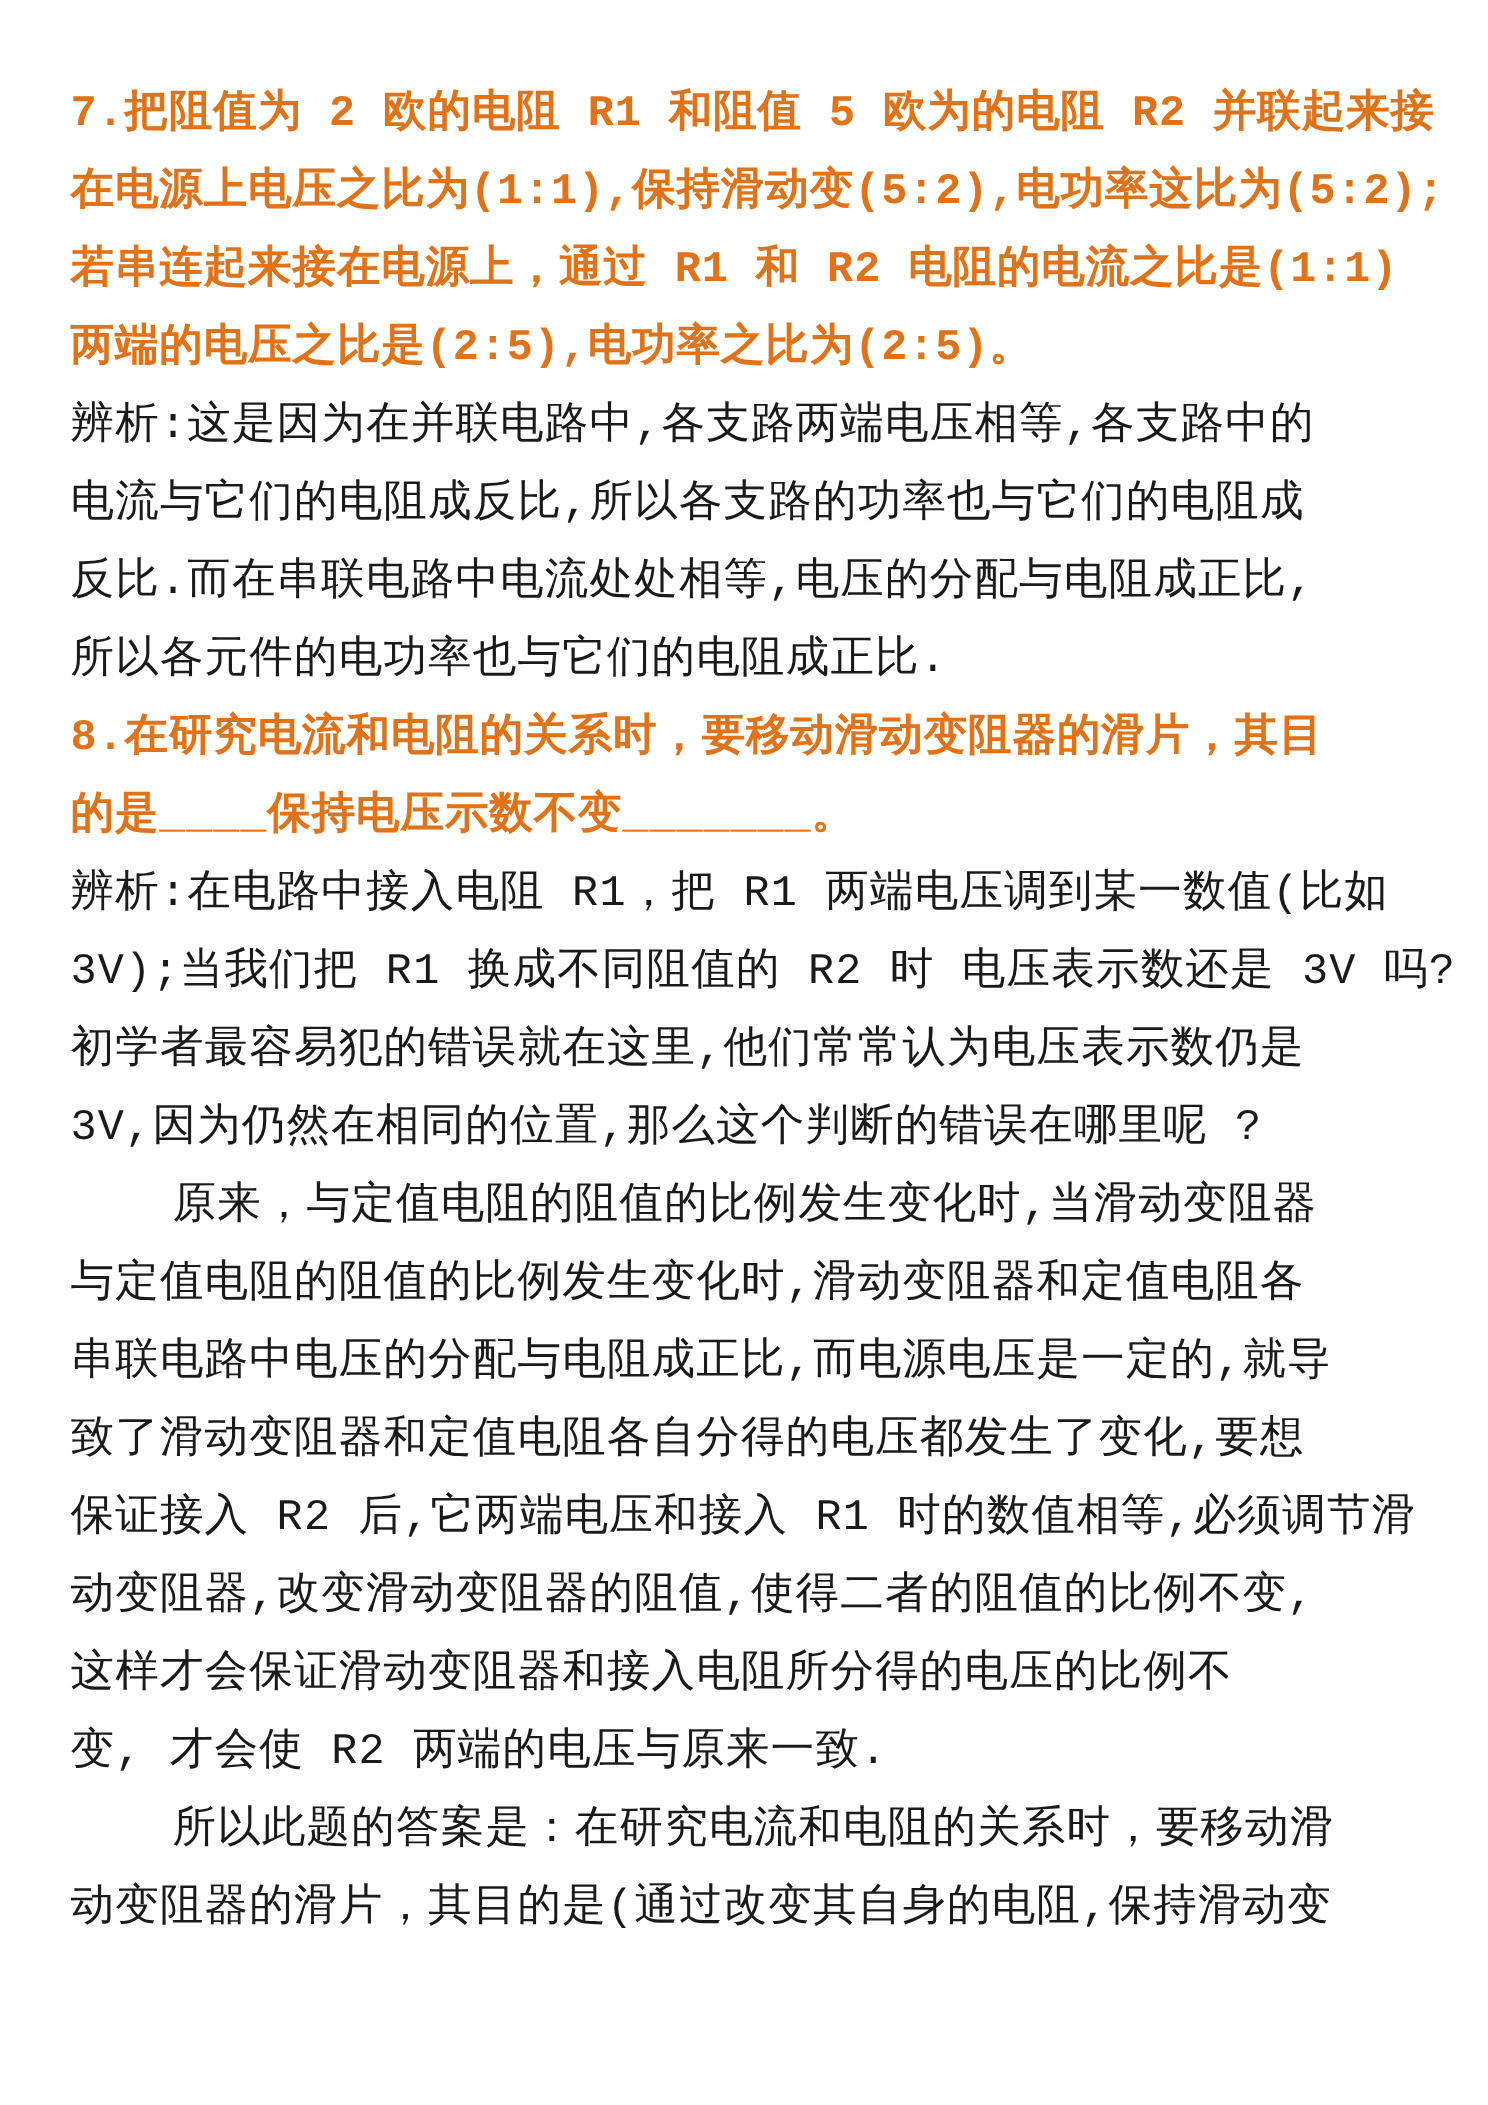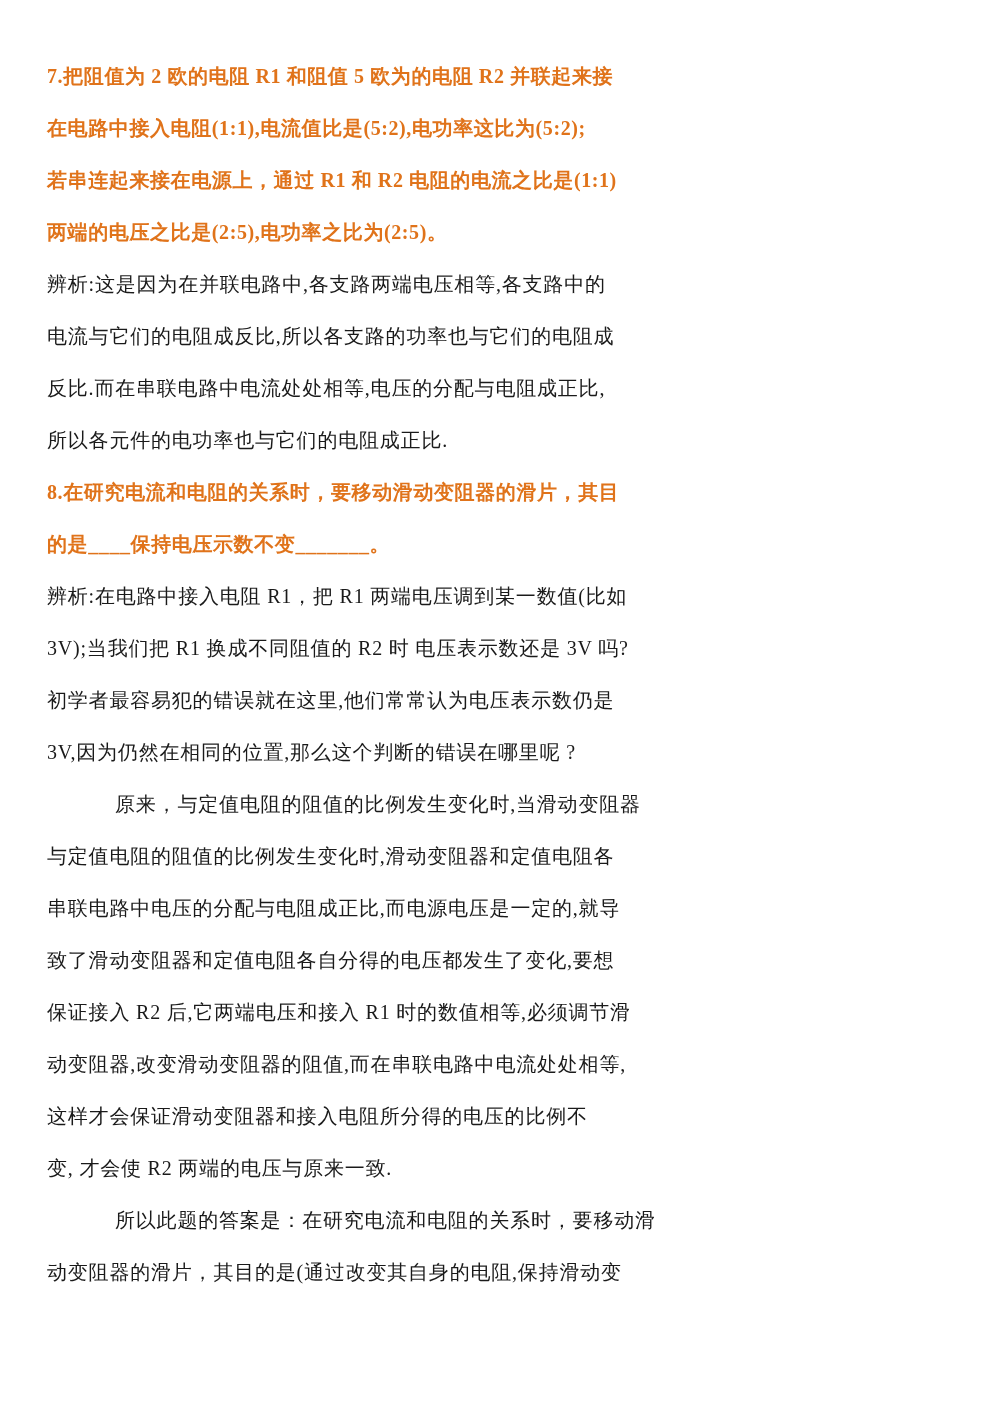--- a/index.html
+++ b/index.html
@@ -1,30 +1,30 @@
 <!DOCTYPE html>
 <html><head>
 <meta charset="utf-8">
 <style>
   html, body { margin: 0; padding: 0; background: #ffffff; }
   body { width: 992px; height: 1403px; overflow: hidden; position: relative; }
   .page { position: absolute; left: 47px; top: 50px; width: 910px; }
-  .line { position: absolute; left: 0; white-space: nowrap; font-size: 20px; line-height: 52px; height: 52px; font-family: Liberation Serif, serif; }
+  .line { position: absolute; left: 0; white-space: nowrap; font-size: 29px; line-height: 52px; height: 52px; font-family: Liberation Mono, monospace; }
   .q { color: #e0731a; font-weight: bold; letter-spacing: 0.6px; }
   .a { color: #1a1a1a; font-weight: normal; letter-spacing: 0.8px; text-align: center; }
   .indent { padding-left: 68px; }
 </style>
 </head>
 <body>
 
 <div class="page">
 
   <div>
     <div class="line q" style="top:0px">7.把阻值为 2 欧的电阻 R1 和阻值 5 欧为的电阻 R2 并联起来接</div>
-    <div class="line q" style="top:52px">在电路中接入电阻(1:1),电流值比是(5:2),电功率这比为(5:2);</div>
+    <div class="line q" style="top:52px">在电源上电压之比为(1:1),保持滑动变(5:2),电功率这比为(5:2);</div>
     <div class="line q" style="top:104px">若串连起来接在电源上，通过 R1 和 R2 电阻的电流之比是(1:1)</div>
     <div class="line q" style="top:156px">两端的电压之比是(2:5),电功率之比为(2:5)。</div>
   </div>
 
   <div>
     <div class="line a" style="top:208px">辨析:这是因为在并联电路中,各支路两端电压相等,各支路中的</div>
     <div class="line a" style="top:260px">电流与它们的电阻成反比,所以各支路的功率也与它们的电阻成</div>
     <div class="line a" style="top:312px">反比.而在串联电路中电流处处相等,电压的分配与电阻成正比,</div>
     <div class="line a" style="top:364px">所以各元件的电功率也与它们的电阻成正比.</div>
   </div>
@@ -40,21 +40,21 @@
     <div class="line a" style="top:624px">初学者最容易犯的错误就在这里,他们常常认为电压表示数仍是</div>
     <div class="line a" style="top:676px">3V,因为仍然在相同的位置,那么这个判断的错误在哪里呢  ?</div>
   </div>
 
   <div>
     <div class="line a indent" style="top:728px">原来，与定值电阻的阻值的比例发生变化时,当滑动变阻器</div>
     <div class="line a" style="top:780px">与定值电阻的阻值的比例发生变化时,滑动变阻器和定值电阻各</div>
     <div class="line a" style="top:832px">串联电路中电压的分配与电阻成正比,而电源电压是一定的,就导</div>
     <div class="line a" style="top:884px">致了滑动变阻器和定值电阻各自分得的电压都发生了变化,要想</div>
     <div class="line a" style="top:936px">保证接入 R2 后,它两端电压和接入 R1 时的数值相等,必须调节滑</div>
-    <div class="line a" style="top:988px">动变阻器,改变滑动变阻器的阻值,而在串联电路中电流处处相等,</div>
+    <div class="line a" style="top:988px">动变阻器,改变滑动变阻器的阻值,使得二者的阻值的比例不变,</div>
     <div class="line a" style="top:1040px">这样才会保证滑动变阻器和接入电阻所分得的电压的比例不</div>
     <div class="line a" style="top:1092px">变,    才会使 R2 两端的电压与原来一致.</div>
   </div>
 
   <div>
     <div class="line a indent" style="top:1144px">所以此题的答案是：在研究电流和电阻的关系时，要移动滑</div>
     <div class="line a" style="top:1196px">动变阻器的滑片，其目的是(通过改变其自身的电阻,保持滑动变</div>
   </div>
 </div>
 

